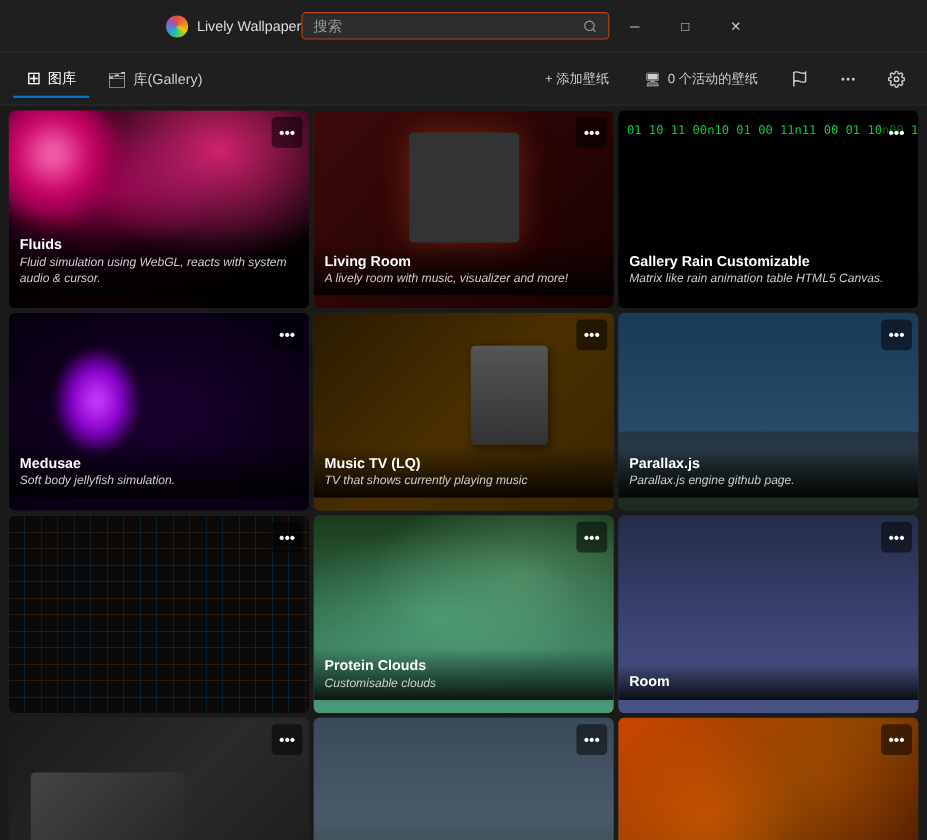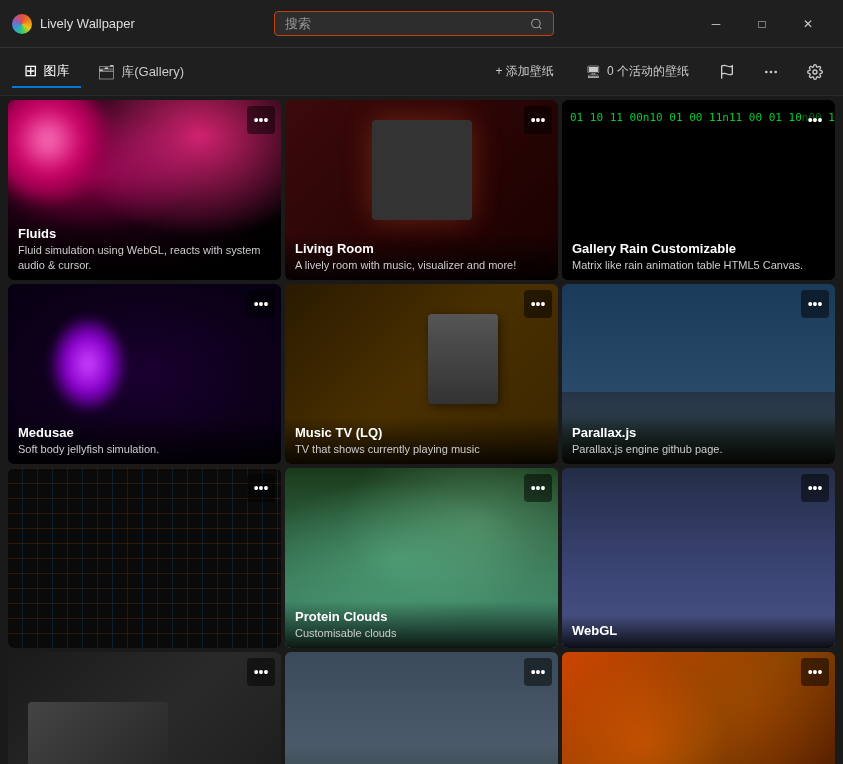--- a/index.html
+++ b/index.html
@@ -10,21 +10,21 @@
       color: #fff;
       font-family: 'Segoe UI', Arial, sans-serif;
       overflow: hidden;
       user-select: none;
     }
 
     
     .title-bar {
       display: flex;
       align-items: center;
-      justify-content: space-between;
+      justify-content: center;
       background: #1f1f1f;
       height: 48px;
       padding: 16px 12px;
       border-bottom: 1px solid #333;
     }
     .title-bar-left {
       display: flex;
       align-items: center;
       gap: 8px;
     }
@@ -318,37 +318,38 @@
       content: '';
       position: absolute;
       inset: 0;
       background: 
         radial-gradient(circle at 30% 50%, rgba(255,100,0,0.4) 0%, transparent 40%),
         radial-gradient(circle at 70% 30%, rgba(200,80,0,0.3) 0%, transparent 40%);
     }
 
     .card-overlay {
       position: absolute;
-      bottom: 0; left: 0; right: 0;
+      bottom: 12px; left: 0; right: 0;
       background: linear-gradient(transparent, rgba(0,0,0,0.85));
       padding: 8px 10px 8px 10px;
       transition: background 0.2s;
     }
     .card-title {
       font-size: 13px;
       font-weight: 600;
       color: #fff;
       margin-bottom: 2px;
     }
     .card-desc {
       font-size: 11px;
       color: #ccc;
       line-height: 1.3;
       max-height: 2.6em;
       overflow: hidden;
+      font-style: italic;
     }
     .card-menu-btn {
       position: absolute;
       top: 6px;
       right: 6px;
       width: 28px;
       height: 28px;
       display: flex;
       align-items: center;
       justify-content: center;
@@ -479,21 +480,21 @@
     <div class="card-menu-btn">•••</div>
     <div class="card-overlay">
       <div class="card-title">Protein Clouds</div>
       <div class="card-desc">Customisable clouds</div>
     </div>
   </div>
     <div class="card card-rain">
     <div class="card-bg"></div>
     <div class="card-menu-btn">•••</div>
     <div class="card-overlay">
-      <div class="card-title">WebGL</div>
+      <div class="card-title">Room</div>
     </div>
   </div>
     <div class="card card-simplesystem">
     <div class="card-bg"></div>
     <div class="card-menu-btn">•••</div>
 
   </div>
     <div class="card card-thehill">
     <div class="card-bg"></div>
     <div class="card-menu-btn">•••</div>

